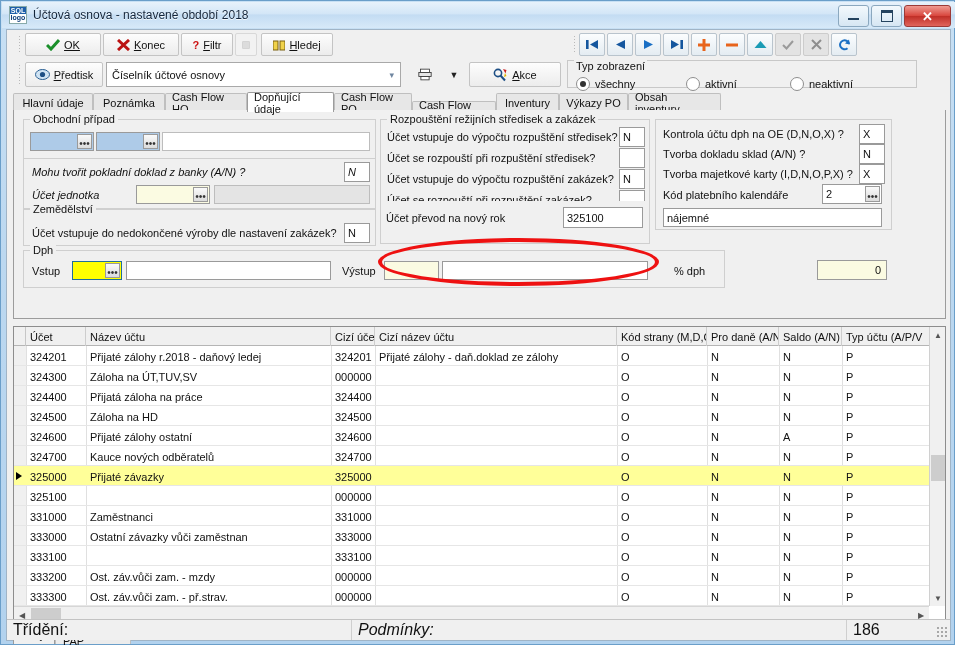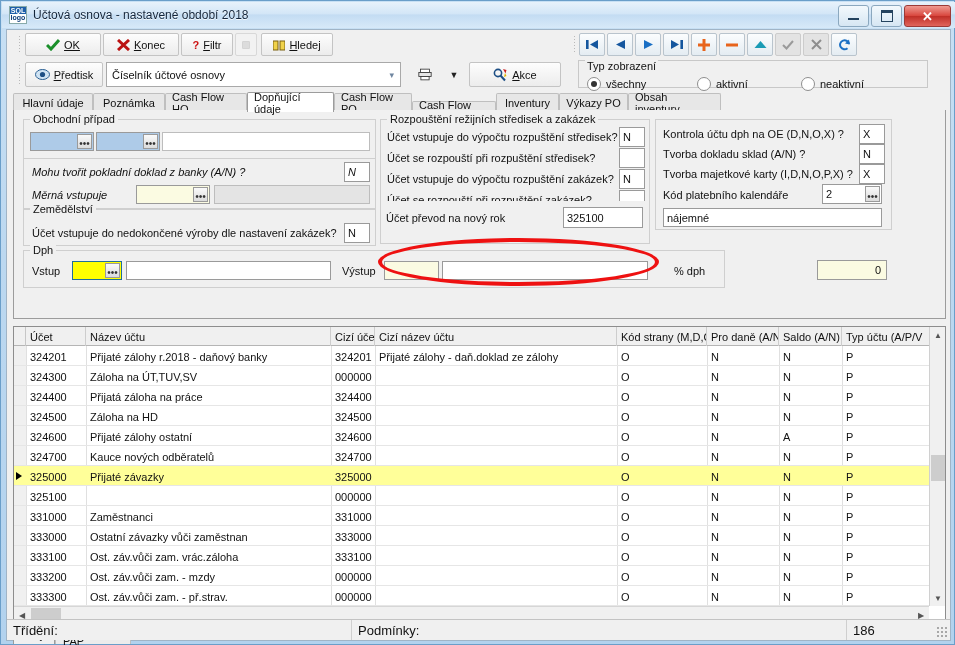--- a/index.html
+++ b/index.html
@@ -71,21 +71,21 @@
   }
   .combo .cb-arrow{margin-left:auto;color:#6f86a0;font-size:9px;padding-right:4px;}
   .navbtn{
     position:absolute;width:26px;height:23px;border:1px solid #b9c4cd;border-radius:2px;
     background:linear-gradient(to bottom,#fbfdfe,#e4ecf2);
     display:flex;align-items:center;justify-content:center;font-size:10px;box-sizing:border-box;
   }
   .navbtn.dis{background:#e3e3e3;border-color:#cccccc;}
   
   .dispgroup{
-    position:absolute;border:1px solid #c8c8c8;background:#f0f0f0;box-sizing:border-box;margin-left:11px;
+    position:absolute;border:1px solid #c8c8c8;background:#f0f0f0;box-sizing:border-box;
   }
   .dispgroup .legend{position:absolute;left:6px;top:-1px;font-size:11px;color:#111;background:#f0f0f0;padding:0 2px;}
   .radio{position:absolute;display:flex;align-items:center;gap:5px;font-size:11px;color:#111;top:16px;}
   .rdot{width:12px;height:12px;border-radius:50%;border:1px solid #8e8e8e;background:#fff;display:inline-block;position:relative;}
   .rdot.on::after{content:"";position:absolute;left:3px;top:3px;width:6px;height:6px;border-radius:50%;background:#333;}
   
   .tabstrip{position:absolute;left:6px;top:62px;width:933px;height:19px;}
   .tab{
     position:absolute;top:1px;height:18px;border:1px solid #bfbfbf;border-bottom:none;
     background:#e7e7e7;font-size:11px;color:#111;display:flex;align-items:center;
@@ -150,21 +150,21 @@
   .btabs{position:absolute;left:6px;top:594px;width:933px;height:20px;}
   .btab{position:absolute;top:0;height:20px;font-size:11px;display:flex;align-items:center;
     justify-content:center;padding:0 7px;box-sizing:border-box;border:1px solid #bfbfbf;border-bottom:none;
     background:#ececec;color:#111;border-radius:2px 2px 0 0;}
   .btab.active{background:#f0f0f0;border-color:#9c9c9c;font-weight:normal;}
   
   .status{
     position:absolute;left:0;bottom:0;width:943px;height:21px;
     background:#f0f0f0;border-top:1px solid #c3c3c3;box-sizing:border-box;display:flex;
   }
-  .stcell{height:20px;border-right:1px solid #cfcfcf;display:flex;align-items:center;padding-left:6px;font-size:13px;color:#111;box-sizing:border-box;}
+  .stcell{height:20px;border-right:1px solid #cfcfcf;display:flex;align-items:center;padding-left:6px;font-size:16px;color:#111;box-sizing:border-box;}
   .grip2{position:absolute;right:2px;bottom:2px;width:12px;height:12px;
     background-image:radial-gradient(#a8a8a8 40%,transparent 41%);background-size:4px 4px;}
   svg{display:block;}
 </style>
 </head>
 <body>
 
 <div class="window">
 
   <div class="titlebar">
@@ -367,21 +367,21 @@
         <div class="fld" style="left:138px;top:12px;width:208px;height:19px;border-color:#bdbdbd;">
           <span></span>
         </div>
       </div>
 
       <div class="gb" style="left:9px;top:49px;width:353px;height:50px;border-top:none;font-style:italic;">
         <div class="lbl" style="left:8px;top:7px;">Mohu tvořit pokladní doklad z banky (A/N) ?</div>
         <div class="fld" style="left:320px;top:3px;width:26px;height:20px;">
           <span>N</span>
         </div>
-        <div class="lbl" style="left:8px;top:30px;">Měrná vstupuje</div>
+        <div class="lbl" style="left:8px;top:30px;">Účet jednotka</div>
         <div class="fld cream" style="left:112px;top:26px;width:74px;height:19px;">
           <span></span>
           <span class="elp">•••</span>
         </div>
         <div class="fld gray" style="left:190px;top:26px;width:156px;height:19px;border-color:#bdbdbd;">
           <span></span>
         </div>
       </div>
 
       <div class="gb" style="left:9px;top:99px;width:353px;height:37px;">
@@ -486,21 +486,21 @@
       <div class="colsep" style="left:317px;"></div>
       <div class="colsep" style="left:361px;"></div>
       <div class="colsep" style="left:603px;"></div>
       <div class="colsep" style="left:693px;"></div>
       <div class="colsep" style="left:765px;"></div>
       <div class="colsep" style="left:828px;"></div>
 
       <div id="grid-rows">
           <div class="grow" style="top: 19px;">
             <div class="gc" style="left: 12px; width: 60px; top: 1px;">324201</div>
-            <div class="gc" style="left: 72px; width: 245px; top: 1px;">Přijaté zálohy r.2018 - daňový banky</div>
+            <div class="gc" style="left: 72px; width: 245px; top: 1px;">Přijaté zálohy r.2018 - daňový ledej</div>
             <div class="gc" style="left: 317px; width: 44px; top: 1px;">324201</div>
             <div class="gc" style="left: 361px; width: 242px; top: 1px;">Přijaté zálohy - daň.doklad ze zálohy</div>
             <div class="gc" style="left: 603px; width: 90px; top: 1px;">O</div>
             <div class="gc" style="left: 693px; width: 72px; top: 1px;">N</div>
             <div class="gc" style="left: 765px; width: 63px; top: 1px;">N</div>
             <div class="gc" style="left: 828px; width: 89px; top: 1px;">P</div>
           </div>
           <div class="grow" style="top: 39px;">
             <div class="gc" style="left: 12px; width: 60px; top: 1px;">324300</div>
             <div class="gc" style="left: 72px; width: 245px; top: 1px;">Záloha na ÚT,TUV,SV</div>
@@ -586,21 +586,20 @@
             <div class="gc" style="left: 72px; width: 245px; top: 1px;">Ostatní závazky vůči zaměstnan</div>
             <div class="gc" style="left: 317px; width: 44px; top: 1px;">333000</div>
             <div class="gc" style="left: 361px; width: 242px; top: 1px;"></div>
             <div class="gc" style="left: 603px; width: 90px; top: 1px;">O</div>
             <div class="gc" style="left: 693px; width: 72px; top: 1px;">N</div>
             <div class="gc" style="left: 765px; width: 63px; top: 1px;">N</div>
             <div class="gc" style="left: 828px; width: 89px; top: 1px;">P</div>
           </div>
           <div class="grow" style="top: 219px;">
             <div class="gc" style="left: 12px; width: 60px; top: 1px;">333100</div>
-            <div class="gc" style="left: 72px; width: 245px; top: 1px;">Ost. záv.vůči zam. vrác.záloha</div>
             <div class="gc" style="left: 317px; width: 44px; top: 1px;">333100</div>
             <div class="gc" style="left: 361px; width: 242px; top: 1px;"></div>
             <div class="gc" style="left: 603px; width: 90px; top: 1px;">O</div>
             <div class="gc" style="left: 693px; width: 72px; top: 1px;">N</div>
             <div class="gc" style="left: 765px; width: 63px; top: 1px;">N</div>
             <div class="gc" style="left: 828px; width: 89px; top: 1px;">P</div>
           </div>
           <div class="grow" style="top: 239px;">
             <div class="gc" style="left: 12px; width: 60px; top: 1px;">333200</div>
             <div class="gc" style="left: 72px; width: 245px; top: 1px;">Ost. záv.vůči zam. - mzdy</div>
@@ -650,19 +649,19 @@
       <div class="btab active" style="left:0;width:42px;">
           <span>Účty</span>
         </div>
       <div class="btab" style="left:42px;width:76px;">
           <span>Pohyby PAP</span>
         </div>
     </div>
 
     <div class="status">
       <div class="stcell" style="width:345px;">Třídění:</div>
-      <div class="stcell" style="width:495px;">Podmínky:</div>
+      <div class="stcell" style="width:495px;font-style:italic;">Podmínky:</div>
       <div class="stcell" style="width:101px;border-right:none;">186</div>
       <div class="grip2"></div>
     </div>
 
   </div>
 </div>
 
 </body></html>

